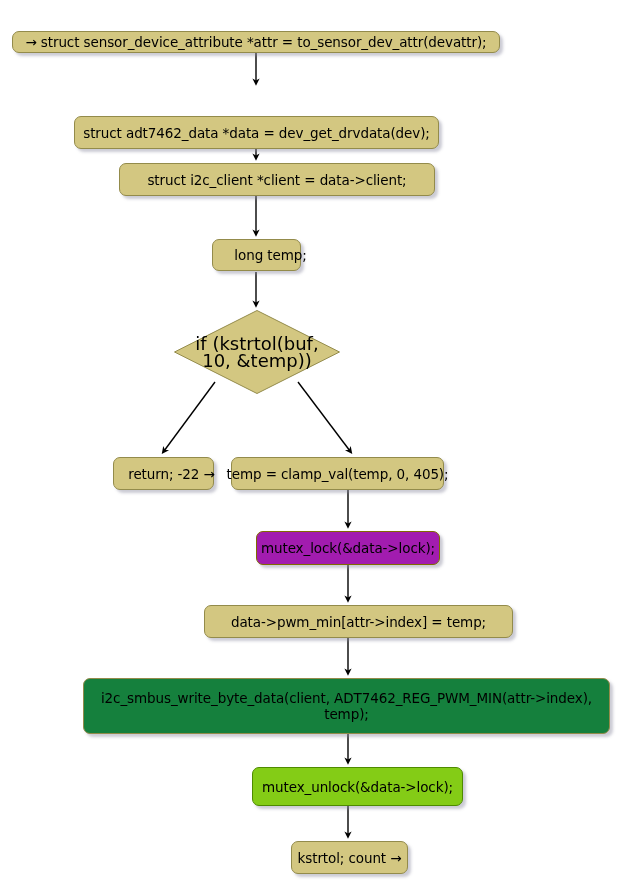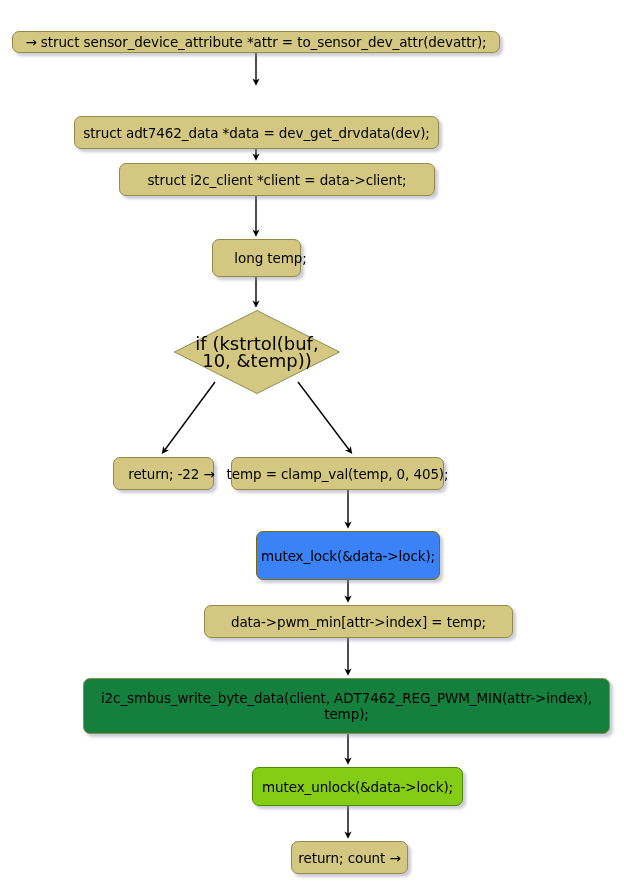--- a/index.html
+++ b/index.html
@@ -103,32 +103,32 @@
       <line x1="348" y1="564" x2="348" y2="599" marker-end="url(#arrow)"></line>
       <line x1="348" y1="638" x2="348" y2="672" marker-end="url(#arrow)"></line>
       <line x1="348" y1="726" x2="348" y2="761" marker-end="url(#arrow)"></line>
       <line x1="348" y1="800" x2="348" y2="835" marker-end="url(#arrow)"></line>
     </g>
   </svg>
 
   <div class="node" id="node-n1" style="left: 12px; top: 15px; width: 488px; height: 22px; background: rgb(211, 199, 129); margin-top: 16px;">→ struct sensor_device_attribute *attr = to_sensor_dev_attr(devattr);</div>
   <div class="node" id="node-n2" style="left: 74px; top: 88px; width: 365px; height: 33px; background: rgb(211, 199, 129); margin-top: 28px;">struct adt7462_data *data = dev_get_drvdata(dev);</div>
   <div class="node" id="node-n3" style="left: 119px; top: 163px; width: 316px; height: 33px; background: rgb(211, 199, 129);">struct i2c_client *client = data-&gt;client;</div>
-  <div class="node" id="node-n4" style="left: 212px; top: 239px; width: 89px; height: 38px; background: rgb(211, 199, 129); padding-left: 28px;">long temp;</div>
+  <div class="node" id="node-n4" style="left: 212px; top: 239px; width: 89px; height: 32px; background: rgb(211, 199, 129); padding-left: 28px;">long temp;</div>
 
   <div class="diamond-wrap" id="node-n5" style="left: 174px; top: 310px; width: 166px; height: 84px;">
     <svg id="diamond-svg" width="166" height="84">
       <polygon id="diamond-poly" fill="#D3C781" stroke="#938B4B" stroke-width="1" points="83,0.5 165.5,42 83,83.5 0.5,42"></polygon>
     </svg>
     <div class="diamond-label">if (kstrtol(buf,
 10, &amp;temp))</div>
   </div>
 
   <div class="node" id="node-n6" style="left: 113px; top: 457px; width: 101px; height: 33px; background: rgb(211, 199, 129); padding-left: 16px;">return; -22 →</div>
   <div class="node" id="node-n7" style="left: 231px; top: 457px; width: 213px; height: 33px; background: rgb(211, 199, 129);">temp = clamp_val(temp, 0, 405);</div>
-  <div class="node red" id="node-n8" style="left: 256px; top: 531px; width: 184px; height: 49px; background: #3b82f6;">mutex_lock(&amp;data-&gt;lock);</div>
+  <div class="node red" id="node-n8" style="left: 256px; top: 531px; width: 184px; height: 34px; background: #a21caf;">mutex_lock(&amp;data-&gt;lock);</div>
   <div class="node" id="node-n9" style="left: 204px; top: 605px; width: 309px; height: 33px; background: rgb(211, 199, 129);">data-&gt;pwm_min[attr-&gt;index] = temp;</div>
   <div class="node" id="node-n10" style="left: 83px; top: 678px; width: 527px; height: 56px; background: #15803d;">i2c_smbus_write_byte_data(client, ADT7462_REG_PWM_MIN(attr-&gt;index),
 temp);</div>
   <div class="node green" id="node-n11" style="left: 252px; top: 767px; width: 211px; height: 39px; background: #84cc16;">mutex_unlock(&amp;data-&gt;lock);</div>
-  <div class="node" id="node-n12" style="left: 291px; top: 841px; width: 117px; height: 33px; background: rgb(211, 199, 129);">return; count →</div>
+  <div class="node" id="node-n12" style="left: 291px; top: 841px; width: 117px; height: 33px; background: rgb(211, 199, 129);">kstrtol; count →</div>
 
 </div>
 
 </body></html>

